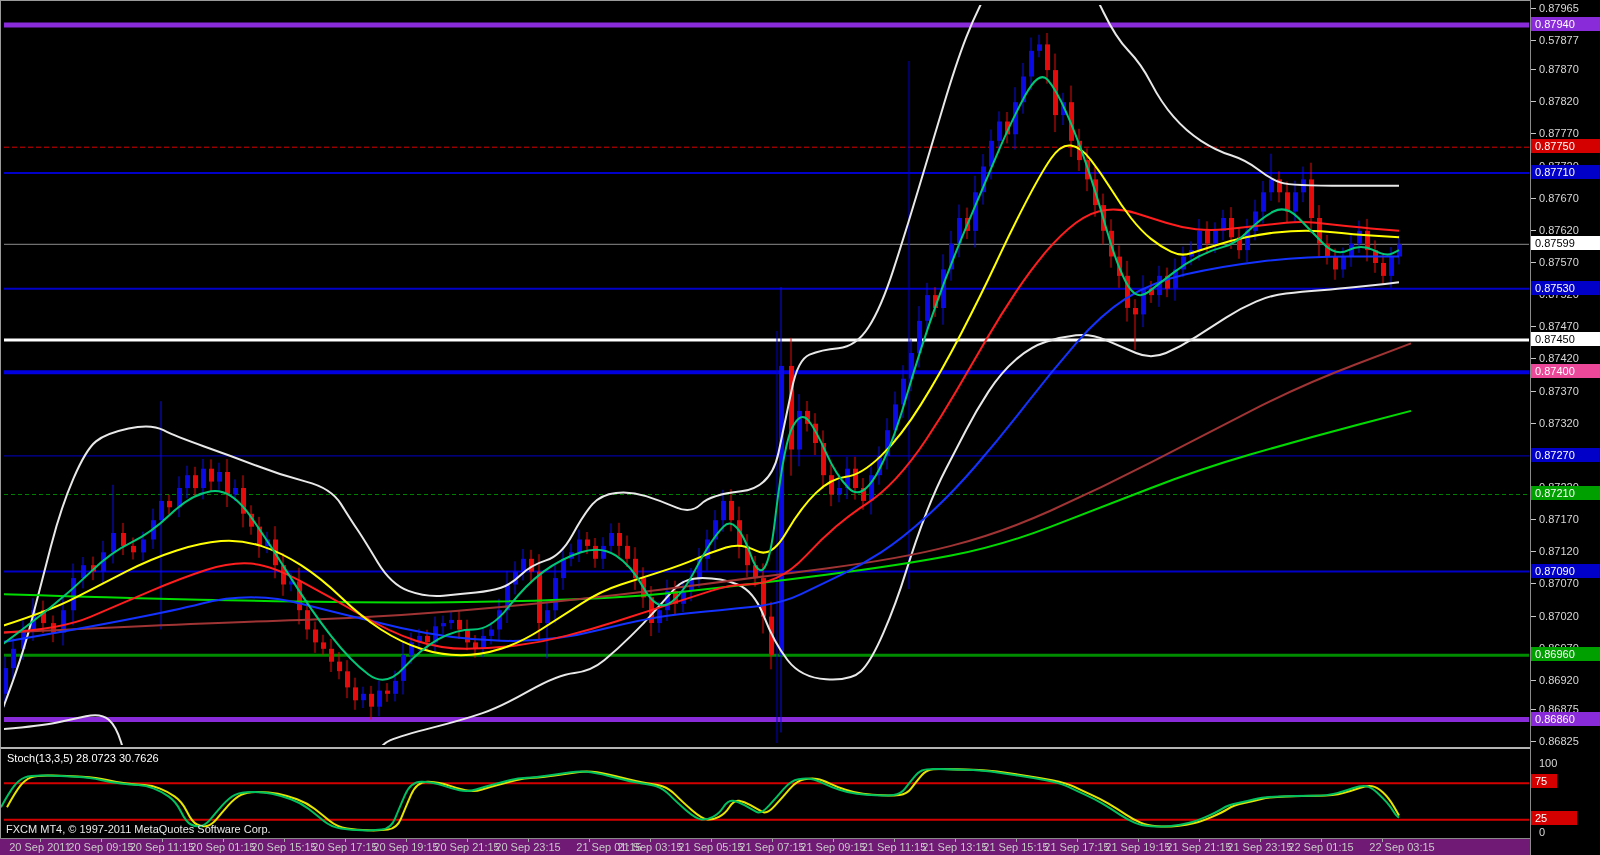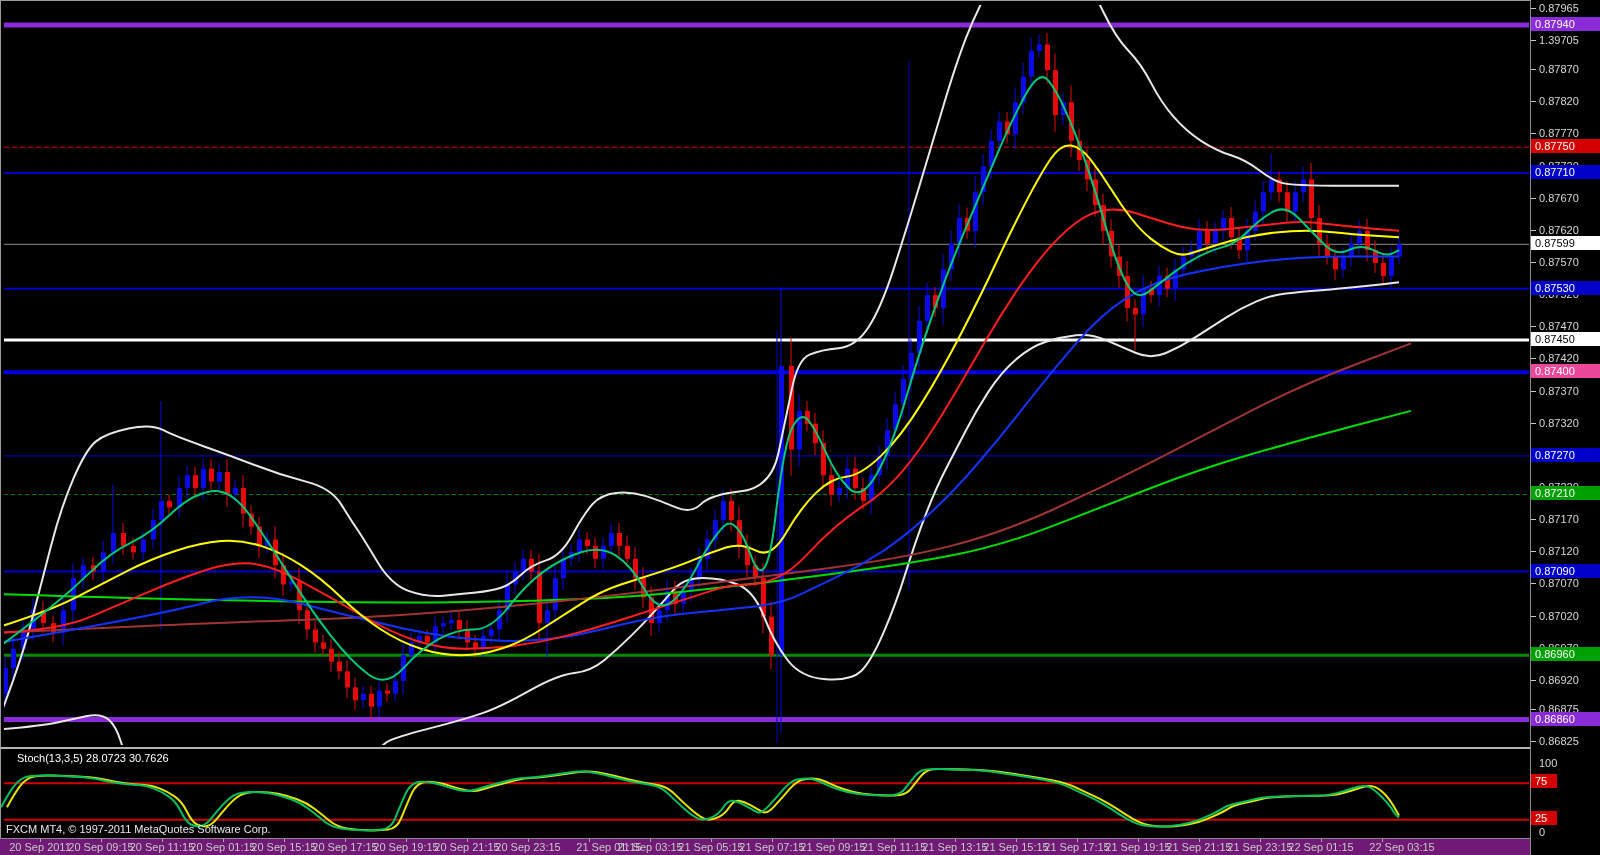--- a/index.html
+++ b/index.html
@@ -3,21 +3,21 @@
 <meta charset="utf-8">
 <style>
   html,body{margin:0;padding:0;background:#000;}
   .terminal{position:relative;width:1600px;height:855px;background:#000;overflow:hidden;
             font-family:"Liberation Sans",sans-serif;}
   .main-pane{position:absolute;left:0;top:0;width:1530px;height:747px;
              border-top:1px solid #9a9a9a;border-left:1px solid #9a9a9a;box-sizing:border-box;}
   .stoch-pane{position:absolute;left:0;top:747px;width:1530px;height:91px;
               border-top:2px solid #b4b4b4;border-left:1px solid #9a9a9a;box-sizing:border-box;}
   .main-pane svg,.stoch-pane svg{display:block;}
-  .stoch-label{position:absolute;left:16px;top:3px;color:#fff;font-size:11px;white-space:nowrap;}
+  .stoch-label{position:absolute;left:6px;top:3px;color:#fff;font-size:11px;white-space:nowrap;}
   .time-axis{position:absolute;left:0;top:838px;width:1530px;height:17px;
              border-top:1px solid #8a8a8a;box-sizing:border-box;background:#701a75;}
   .time-label{position:absolute;top:2px;color:#c8c8c8;font-size:11px;white-space:nowrap;
               transform:translateX(-50%);}
   .time-tick{position:absolute;top:0;width:1px;height:3px;background:#aaa;}
   .price-axis{position:absolute;left:1530px;top:0;width:70px;height:855px;
               border-left:1px solid #8a8a8a;box-sizing:border-box;background:#000;}
   .ptick{position:absolute;left:8px;color:#d8d8d8;font-size:11px;line-height:12px;white-space:nowrap;}
   .pdash{position:absolute;left:0;width:5px;height:1px;background:#c8c8c8;}
   .plabel{position:absolute;left:0;width:69px;height:14px;line-height:14px;font-size:11px;
@@ -463,21 +463,21 @@
       <div class="time-label" style="left: 1260px;">21 Sep 23:15</div>
       <div class="time-tick" style="left: 1321px;"></div>
       <div class="time-label" style="left: 1321px;">22 Sep 01:15</div>
       <div class="time-tick" style="left: 1382px;"></div>
       <div class="time-label" style="left: 1382px; padding-left: 40px;">22 Sep 03:15</div>
     </div>
   <div class="price-axis" id="price-axis">
       <div class="pdash" style="top: 8px;"></div>
       <div class="ptick" style="top: 2px;">0.87965</div>
       <div class="pdash" style="top: 40px;"></div>
-      <div class="ptick" style="top: 34px;">1.39705</div>
+      <div class="ptick" style="top: 34px;">0.57877</div>
       <div class="pdash" style="top: 69px;"></div>
       <div class="ptick" style="top: 63px;">0.87870</div>
       <div class="pdash" style="top: 101px;"></div>
       <div class="ptick" style="top: 95px;">0.87820</div>
       <div class="pdash" style="top: 133px;"></div>
       <div class="ptick" style="top: 127px;">0.87770</div>
       <div class="pdash" style="top: 166px;"></div>
       <div class="ptick" style="top: 160px;">0.87720</div>
       <div class="pdash" style="top: 198px;"></div>
       <div class="ptick" style="top: 192px;">0.87670</div>
@@ -522,17 +522,17 @@
       <div class="plabel" style="top: 281px; background: rgb(0, 0, 200); color: rgb(255, 255, 255);">0.87530</div>
       <div class="plabel" style="top: 332px; background: rgb(255, 255, 255); color: rgb(0, 0, 0);">0.87450</div>
       <div class="plabel" style="top: 364px; background: #ec4899; color: rgb(255, 255, 255);">0.87400</div>
       <div class="plabel" style="top: 448px; background: rgb(0, 0, 200); color: rgb(255, 255, 255);">0.87270</div>
       <div class="plabel" style="top: 486px; background: rgb(0, 160, 0); color: rgb(255, 255, 255);">0.87210</div>
       <div class="plabel" style="top: 564px; background: rgb(0, 0, 200); color: rgb(255, 255, 255);">0.87090</div>
       <div class="plabel" style="top: 647px; background: rgb(0, 160, 0); color: rgb(255, 255, 255);">0.86960</div>
       <div class="plabel" style="top: 712px; background: rgb(138, 43, 217); color: rgb(255, 255, 255);">0.86860</div>
       <div class="ptick" style="top: 757px;">100</div>
       <div class="plabel" style="top: 774px; background: rgb(212, 0, 0); color: rgb(255, 255, 255); width: 26px;">75</div>
-      <div class="plabel" style="top: 811px; background: rgb(212, 0, 0); color: rgb(255, 255, 255); width: 26px;">25</div>
+      <div class="plabel" style="top: 811px; background: rgb(212, 0, 0); color: rgb(255, 255, 255); width: 46px;">25</div>
       <div class="ptick" style="top: 826px;">0</div>
     </div>
   <div class="copyright">FXCM MT4, © 1997-2011 MetaQuotes Software Corp.</div>
 </div>
 
 </body></html>

